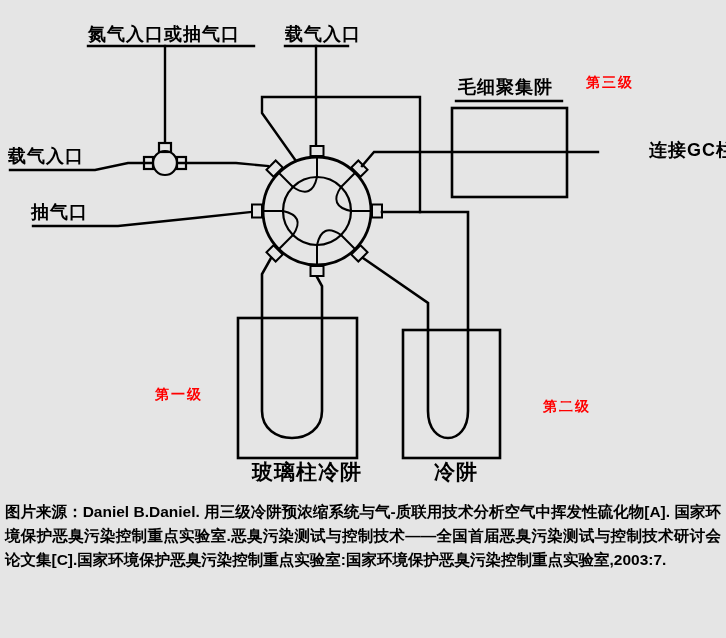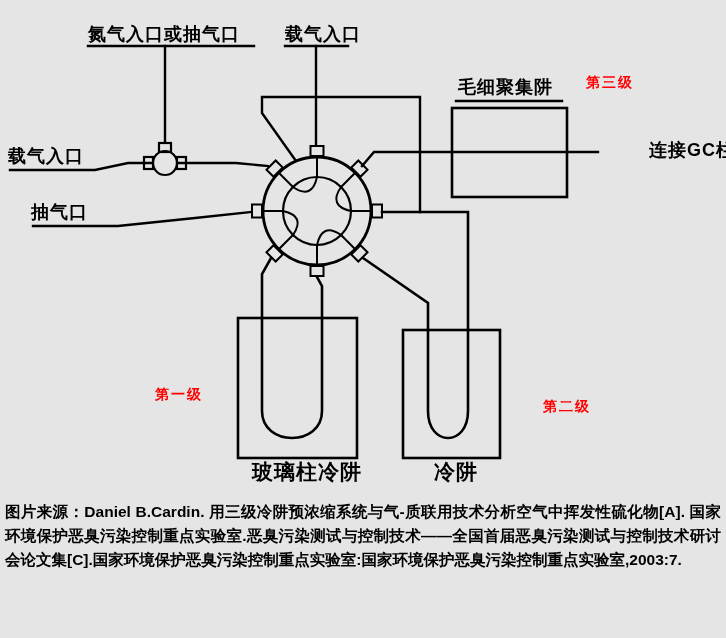--- a/index.html
+++ b/index.html
@@ -129,15 +129,15 @@
   <div class="lbl" id="lbl-gc">连接GC柱</div>
 
   <div class="lbl red" id="lbl-stage1">第一级</div>
 
   <div class="lbl red" id="lbl-stage2">第二级</div>
 
   <div class="lbl small" id="lbl-glass-trap">玻璃柱冷阱</div>
 
   <div class="lbl small" id="lbl-cold-trap">冷阱</div>
 
-  <div id="caption">图片来源：Daniel B.Cardin. 用三级冷阱预浓缩系统与气-质联用技术分析空气中挥发性硫化物[A]. 国家环境保护恶臭污染控制重点实验室.恶臭污染测试与控制技术——全国首届恶臭污染测试与控制技术研讨会论文集[C].国家环境保护恶臭污染控制重点实验室:国家环境保护恶臭污染控制重点实验室,2003:7.</div>
+  <div id="caption">图片来源：Daniel B.Daniel. 用三级冷阱预浓缩系统与气-质联用技术分析空气中挥发性硫化物[A]. 国家环境保护恶臭污染控制重点实验室.恶臭污染测试与控制技术——全国首届恶臭污染测试与控制技术研讨会论文集[C].国家环境保护恶臭污染控制重点实验室:国家环境保护恶臭污染控制重点实验室,2003:7.</div>
 
 </div>
 
 </body></html>

